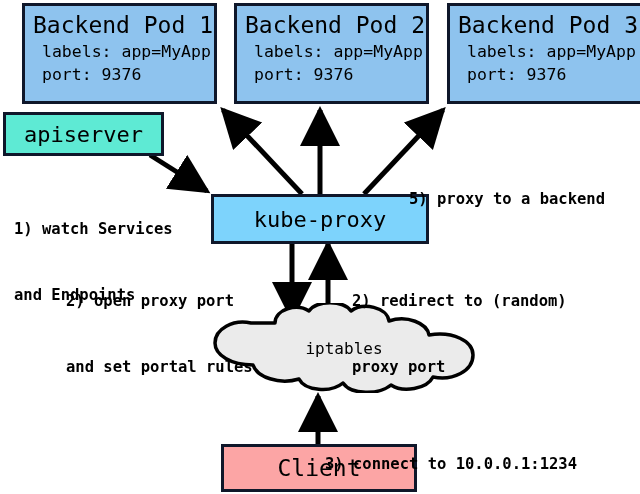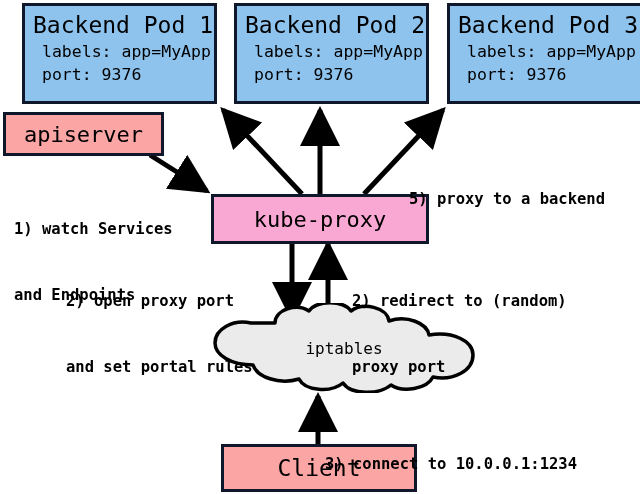--- a/index.html
+++ b/index.html
@@ -45,27 +45,27 @@
     text-align: left;
     white-space: nowrap;
     padding-left: 9px;
   }
   .pod1 { left: 22px;  top: 3px; width: 195px; height: 101px; }
   .pod2 { left: 234px; top: 3px; width: 195px; height: 101px; }
   .pod3 { left: 447px; top: 3px; width: 202px; height: 101px; }
 
   .apiserver {
     left: 3px; top: 112px; width: 161px; height: 44px;
-    background: #fca5a5;
+    background: #5eead4;
   }
   .apiserver .title { font-size: 22px; color: #000; }
 
   .kubeproxy {
     left: 211px; top: 194px; width: 218px; height: 50px;
-    background: #f9a8d4;
+    background: #7dd3fc;
   }
   .kubeproxy .title { font-size: 22px; color: #000; }
 
   .client {
     left: 221px; top: 444px; width: 196px; height: 48px;
     background: #fca5a5;
   }
   .client .title { font-size: 23px; color: #000; }
 
   .cloud-wrap {

